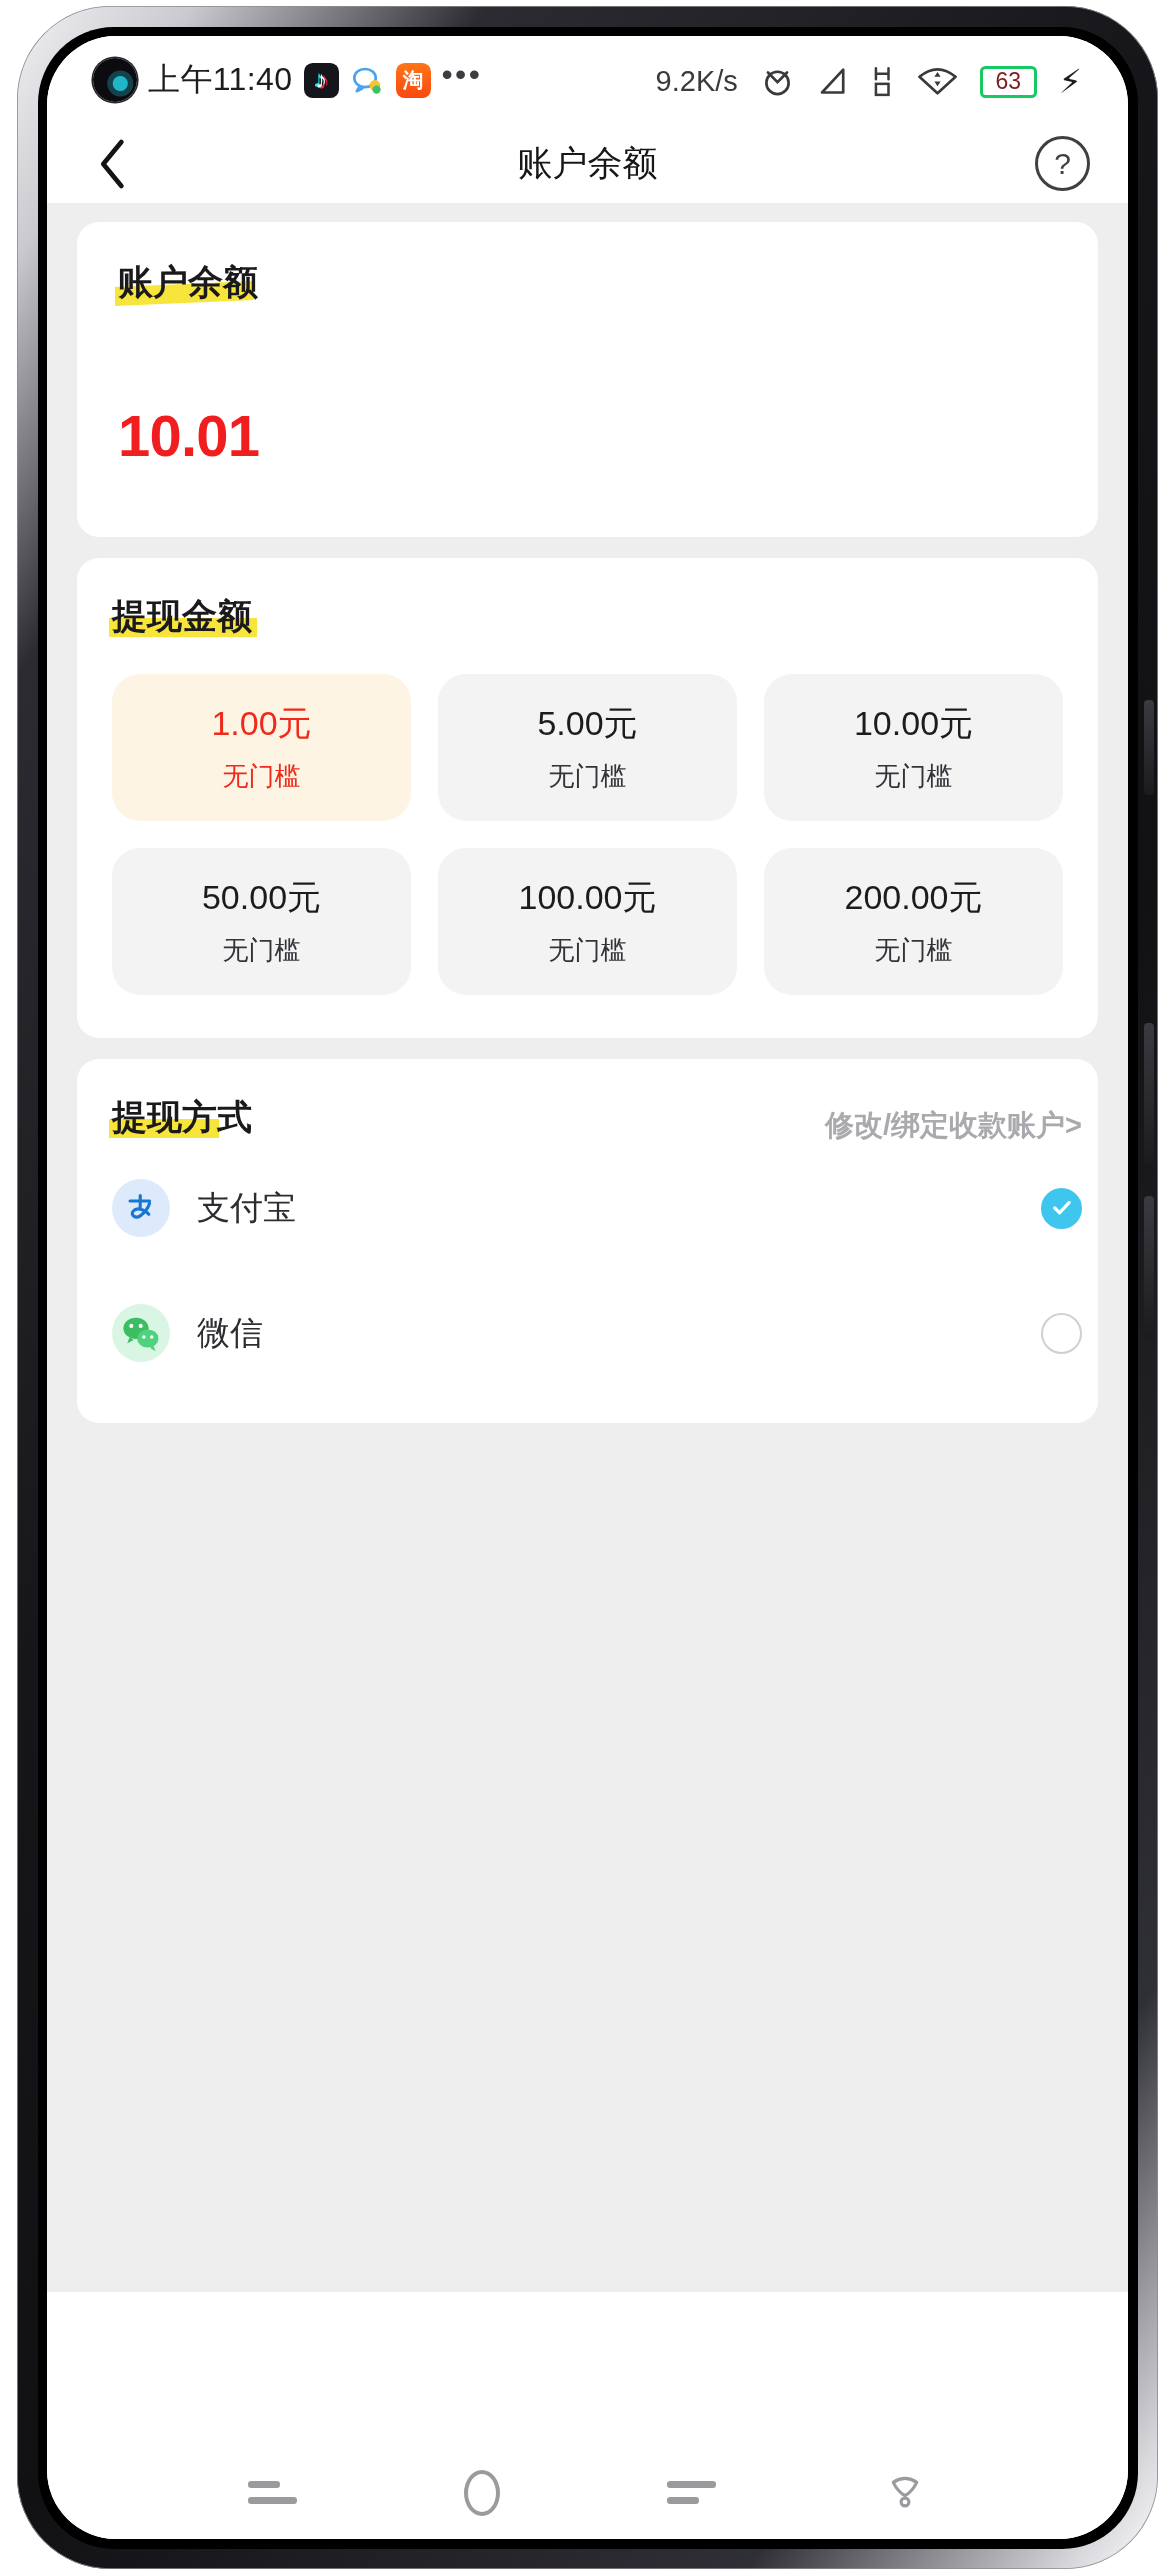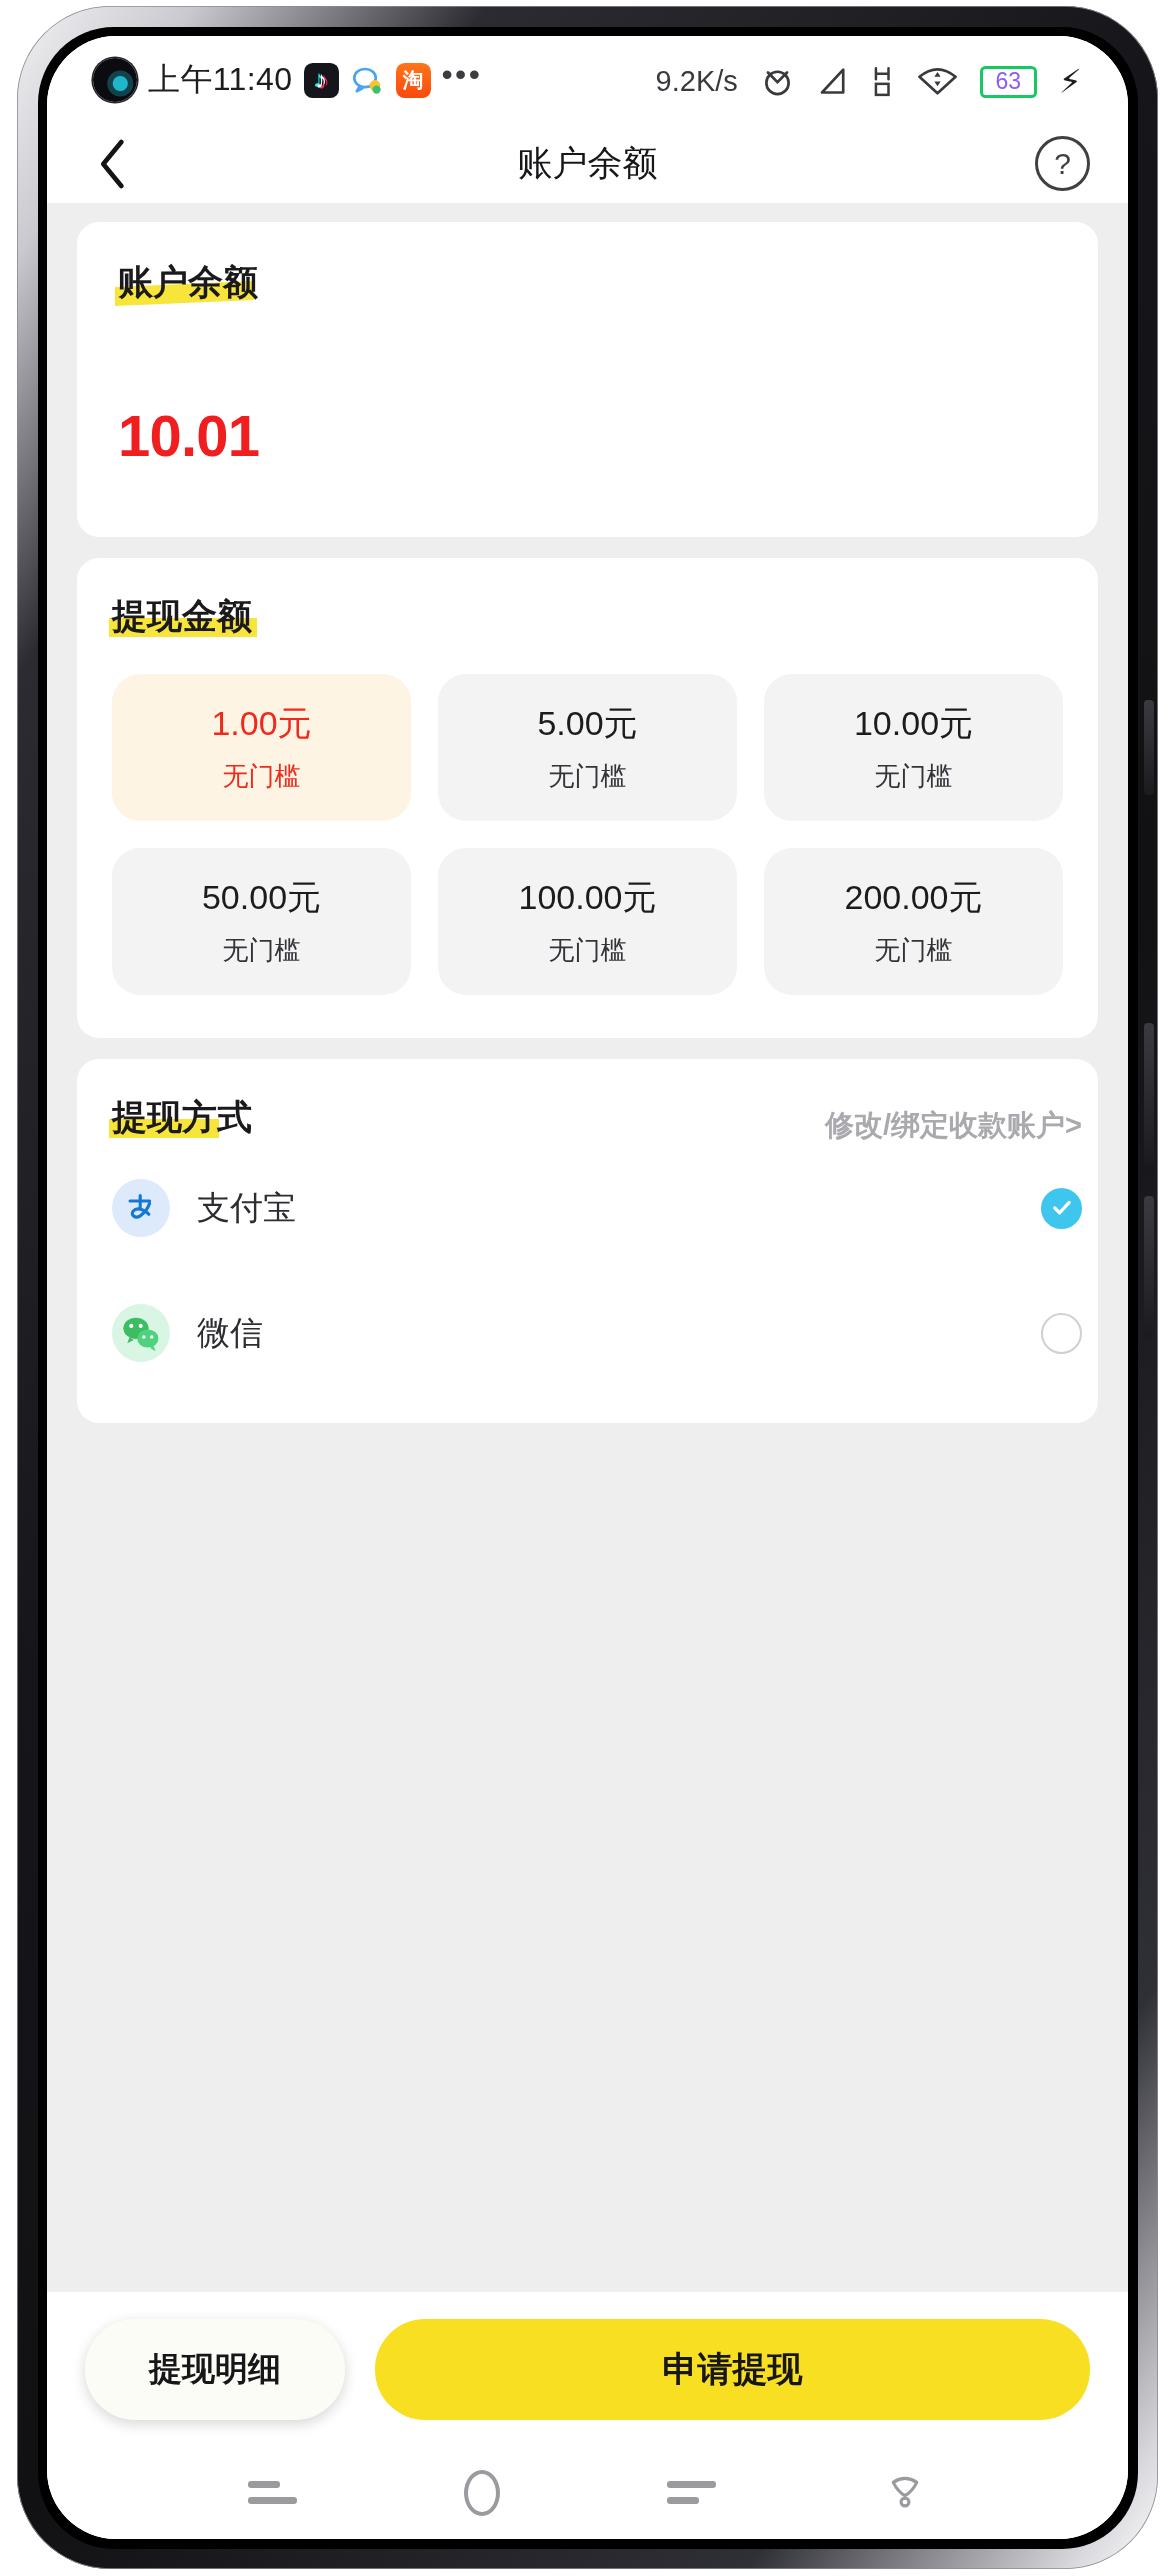--- a/index.html
+++ b/index.html
@@ -59,21 +59,21 @@
   #ico-qq{ background:transparent; position:relative; }
   #ico-qq svg{ width:33px;height:33px;}
   #ico-tao{ background:linear-gradient(180deg,#ff7519,#f9480f); font-size:20.5px;}
   #dots-more{ font-size:32px; color:#3c3c41; letter-spacing:2.4px; line-height:.4; padding-bottom:11px;}
   #status-right{ margin-left:auto; display:flex; align-items:flex-end; gap:22px;}
   #net-speed{ font-size:29px; color:#3a3a3e; white-space:nowrap;}
   .sb-svg{ display:block; }
   #battery-box{
     width:57px;height:32px;border:3.2px solid #17c964;border-radius:5.5px;
     display:flex;align-items:center;justify-content:center;
-    font-size:23px;color:#8b5cf6;
+    font-size:23px;color:#7f1d1d;
   }
   #bolt{ font-size:33px;color:#1d1d20; line-height:1;}
 
   
   #nav-header{
     position:absolute; left:0; top:88px; width:100%; height:79px;
     display:flex; align-items:center; background:#fff; padding:0 38px;
   }
   #back-btn{ width:57px;height:57px;display:flex;align-items:center;justify-content:center;cursor:pointer;}
   #nav-title{
@@ -313,24 +313,20 @@
             <circle cx="29" cy="29" r="2.2" fill="#fff"></circle>
               <circle cx="39" cy="29" r="2.2" fill="#fff"></circle>
           </svg>
         </div>
         <div class="pay-label">微信</div>
         <div class="radio"></div>
       </div>
     </div>
   </div>
 
-  <div id="action-bar">
-    <div id="btn-records">提现明细</div>
-    <div id="btn-withdraw">申请提现</div>
-  </div>
 
   <div id="android-nav">
     <div class="nav-stack" id="nav-recents">
         <i></i>
         <i></i>
       </div>
     <div id="nav-home"></div>
     <div class="nav-stack" id="nav-back">
         <i></i>
         <i></i>

